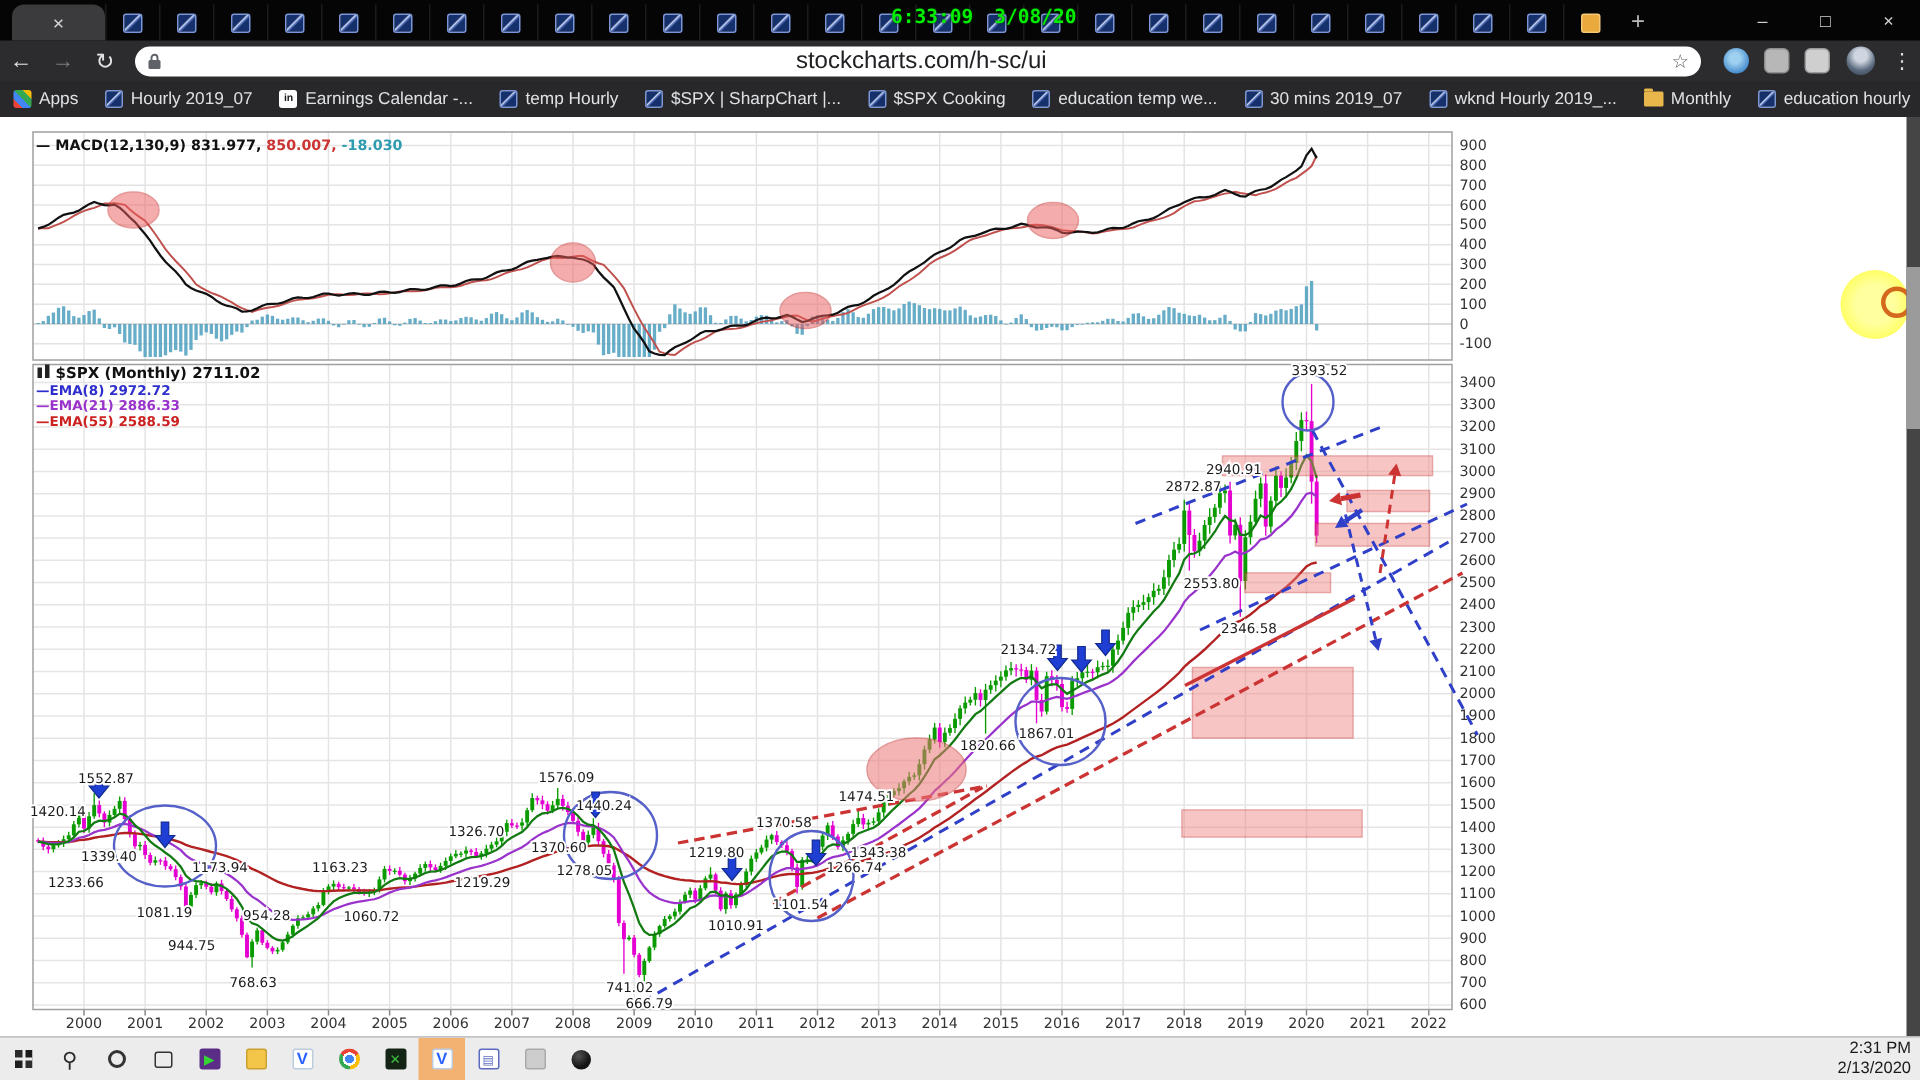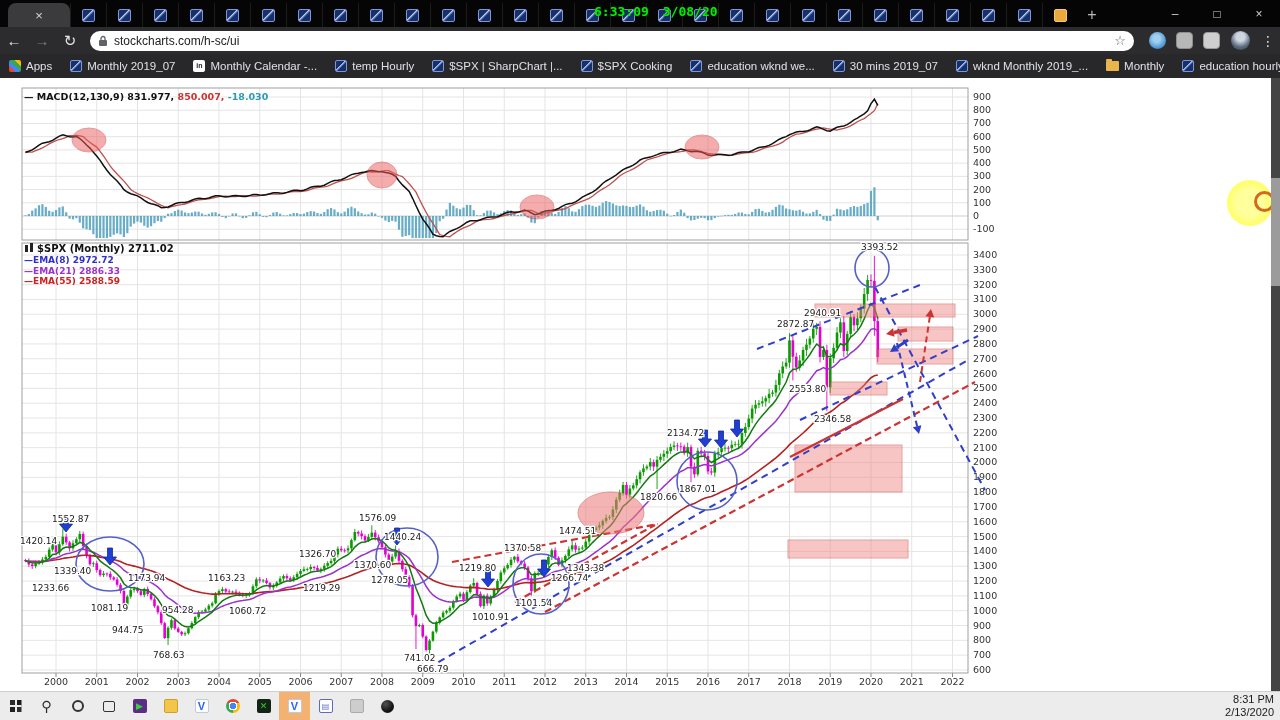--- a/index.html
+++ b/index.html
@@ -27,21 +27,21 @@
     font-family:"DejaVu Sans Mono",monospace; font-size:13px; text-shadow:0 0 2px #003300; z-index:5; }
   #overlayClock span { margin-right:14px; }
 
   
   #toolbar { position:absolute; left:0; top:27px; width:1280px; height:27px; background:#2c2c2f;
     display:flex; align-items:center; }
   .navbtn { color:#e4e4e4; font-size:15px; width:28px; text-align:center; }
   .navbtn.dim { color:#7c7c7c; }
   #omnibox { flex:1; height:20px; background:#ffffff; border-radius:11px; margin:0 10px 0 6px;
     display:flex; align-items:center; padding:0 8px; }
-  #urltext { flex:1; color:#202124; font-size:12px; margin-left:6px; }
+  #urltext { flex:1; color:#202124; font-size:16px; margin-left:6px;text-align:center; }
   #star { color:#5f6368; font-size:13px; }
   .extico { width:17px; height:17px; margin:0 5px; border-radius:4px; }
   .ext1 { background:radial-gradient(circle at 45% 40%, #9fd0f0 25%, #4a8fd0 70%); border-radius:50%; }
   .ext2 { background:#b7b7b7; border:1px solid #8e8e8e; }
   .ext3 { background:#cfcfcf; border:1px solid #9a9a9a; }
   #avatar { width:19px; height:19px; border-radius:50%; margin:0 6px;
     background:radial-gradient(circle at 50% 32%, #cfd6e0 26%, #5b6a7e 62%, #323c49); }
   #menu3 { color:#dddddd; font-size:14px; width:24px; text-align:center; }
 
   
@@ -212,49 +212,49 @@
   </div>
 
   <div id="bookmarksbar">
     <div id="bmleft" style="display:flex;align-items:center;">
         <span class="bm">
           <span class="bi bi-apps"></span>
           <span class="lbl">Apps</span>
         </span>
         <span class="bm">
           <span class="bi bi-sc"></span>
-          <span class="lbl">Monthly 2019_07</span>
+          <span class="lbl">Hourly 2019_07</span>
         </span>
         <span class="bm">
           <span class="bi bi-inv">in</span>
-          <span class="lbl">Monthly Calendar -...</span>
+          <span class="lbl">Earnings Calendar -...</span>
         </span>
         <span class="bm">
           <span class="bi bi-sc"></span>
           <span class="lbl">temp Hourly</span>
         </span>
         <span class="bm">
           <span class="bi bi-sc"></span>
           <span class="lbl">$SPX | SharpChart |...</span>
         </span>
         <span class="bm">
           <span class="bi bi-sc"></span>
           <span class="lbl">$SPX Cooking</span>
         </span>
         <span class="bm">
           <span class="bi bi-sc"></span>
-          <span class="lbl">education wknd we...</span>
+          <span class="lbl">education temp we...</span>
         </span>
         <span class="bm">
           <span class="bi bi-sc"></span>
           <span class="lbl">30 mins 2019_07</span>
         </span>
         <span class="bm">
           <span class="bi bi-sc"></span>
-          <span class="lbl">wknd Monthly 2019_...</span>
+          <span class="lbl">wknd Hourly 2019_...</span>
         </span>
         <span class="bm">
           <span class="bi bi-folder"></span>
           <span class="lbl">Monthly</span>
         </span>
         <span class="bm">
           <span class="bi bi-sc"></span>
           <span class="lbl">education hourly</span>
         </span>
       </div>
@@ -1346,17 +1346,17 @@
           <span class="sq" style="background:#fff;border:1px solid #5c6bc0;color:#5c6bc0;font-size:8px;">▤</span>
         </div>
         <div class="tbi">
           <span class="sq" style="background:#cdcdcd;border:1px solid #aaa;"></span>
         </div>
         <div class="tbi">
           <span style="width:13px;height:13px;border-radius:50%;background:radial-gradient(circle at 35% 30%,#4a4a4a 8%,#141414 60%);"></span>
         </div>
       </div>
     <div id="tray">
-      <div>8:31 PM</div>
+      <div>2:31 PM</div>
       <div>2/13/2020</div>
     </div>
   </div>
 </div>
 
 </body></html>

